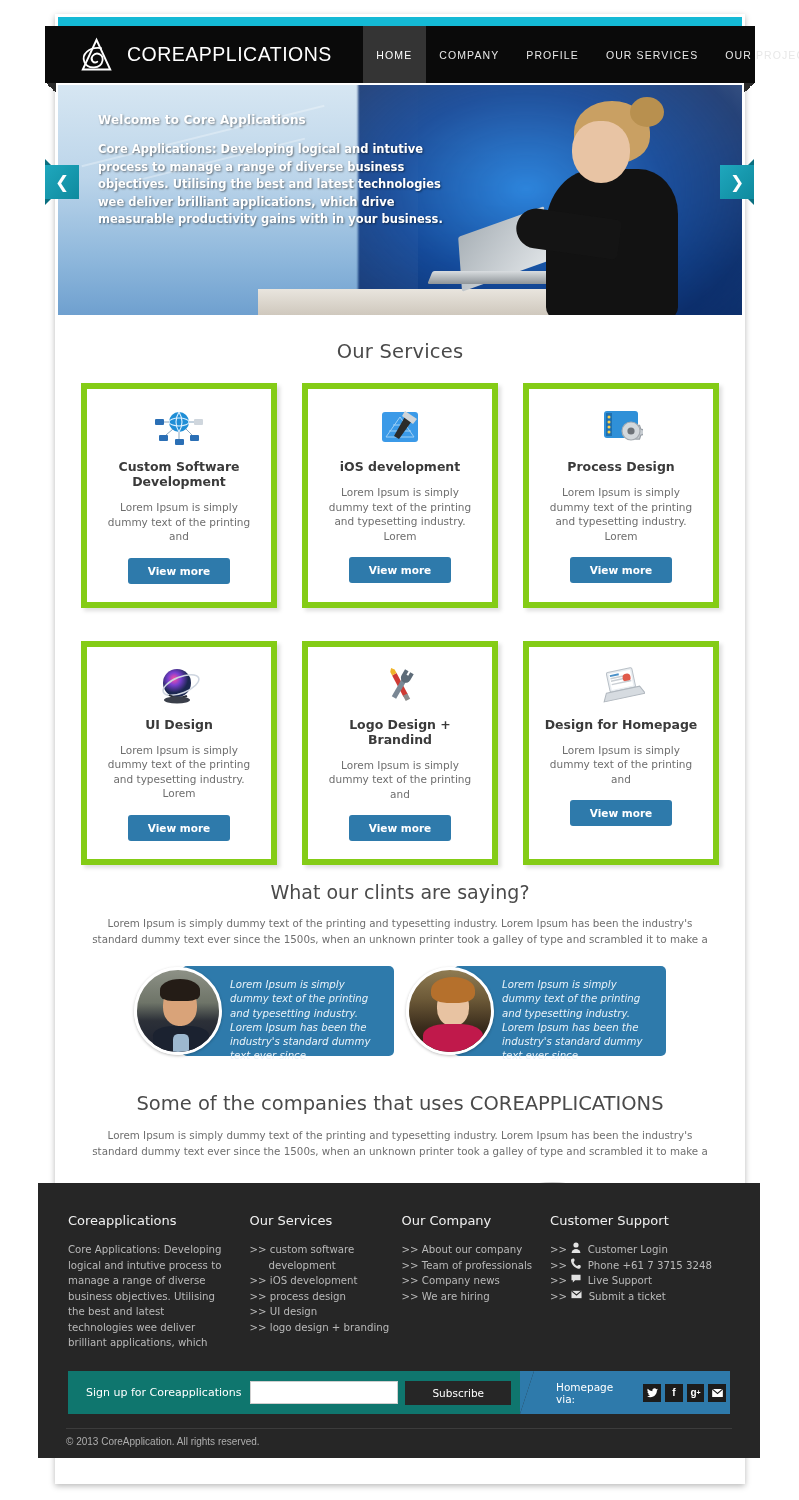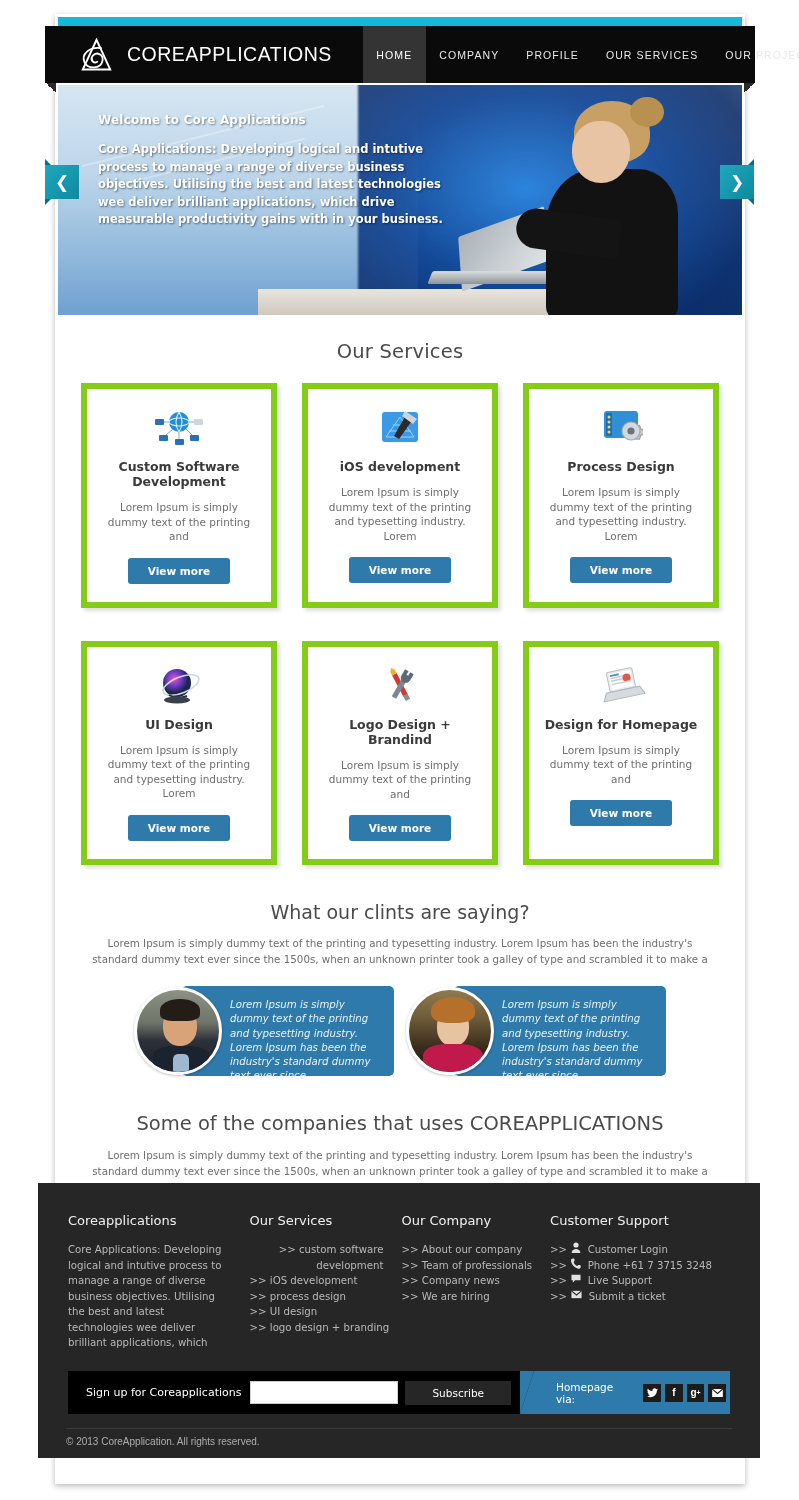--- a/index.html
+++ b/index.html
@@ -175,21 +175,21 @@
   .card-desc {
     font-size:10.5px; color:#6e6e6e; line-height:14.5px; margin-bottom:14px;
   }
   .btn-view {
     display:inline-block; background:#2e7aab; color:#fff;
     font-size:10.5px; font-weight:bold; padding:7px 20px;
     border:none; border-radius:3px; cursor:pointer;
     font-family:"DejaVu Sans", sans-serif;
   }
 
-  h2.testi-h { font-size:19px; margin-top:36px; }
+  h2.testi-h { font-size:19px; margin-top:16px; }
   .lead {
     text-align:center; color:#6e6e6e; font-size:10.3px;
     line-height:15.5px; margin:13px auto 0; width:620px;
   }
 
   .testi-row { display:flex; justify-content:space-between; padding:0 76px; margin-top:19px; }
   .testi {
     position:relative; width:260px; height:90px;
   }
   .testi-box {
@@ -276,21 +276,21 @@
   .fc-body { color:#b9b9b9; font-size:10.2px; line-height:15.5px; }
   .fc-link {
     color:#b9b9b9; font-size:10.2px; line-height:15.5px;
     cursor:pointer; display:block; white-space:nowrap;
   }
   .fc-link .ic { display:inline-block; margin:0 3px 0 1px; }
 
   
   .news-wrap { position:absolute; left:30px; top:188px; width:662px; height:43px; display:flex; }
   .news-left {
-    position:relative; width:452px; height:43px; background:#000000;
+    position:relative; width:452px; height:43px; background:#0f766e;
     display:flex; align-items:center; padding-left:18px;
   }
   .news-left::after {
     content:""; position:absolute; right:-14px; top:0;
     border-top:43px solid #2e7aab; border-right:14px solid transparent;
   }
   .news-label { color:#ffffff; font-size:11px; }
   .news-input {
     width:148px; height:23px; margin-left:9px; background:#fff;
     border:1px solid #cfcfcf; outline:none; font-size:11px; padding:0 5px;
@@ -557,21 +557,21 @@
 
     <div class="footer-cols">
 
       <div class="fc">
         <div class="fc-title">Coreapplications</div>
         <div class="fc-body">Core Applications: Developing logical and intutive process to manage a range of diverse business objectives. Utilising the best and latest technologies wee deliver brilliant applications, which</div>
       </div>
 
       <div class="fc">
         <div class="fc-title">Our Services</div>
-        <div style="text-indent:0;text-align:right;">
+        <div style="text-indent:0;">
           <span class="fc-link" style="white-space:normal;padding-left:19px;text-indent:-19px;display:block;">&gt;&gt; custom software development</span>
         </div>
         <span class="fc-link">&gt;&gt; iOS development</span>
         <span class="fc-link">&gt;&gt; process design</span>
         <span class="fc-link">&gt;&gt; UI design</span>
         <span class="fc-link">&gt;&gt; logo design + branding</span>
       </div>
 
       <div class="fc">
         <div class="fc-title">Our Company</div>

